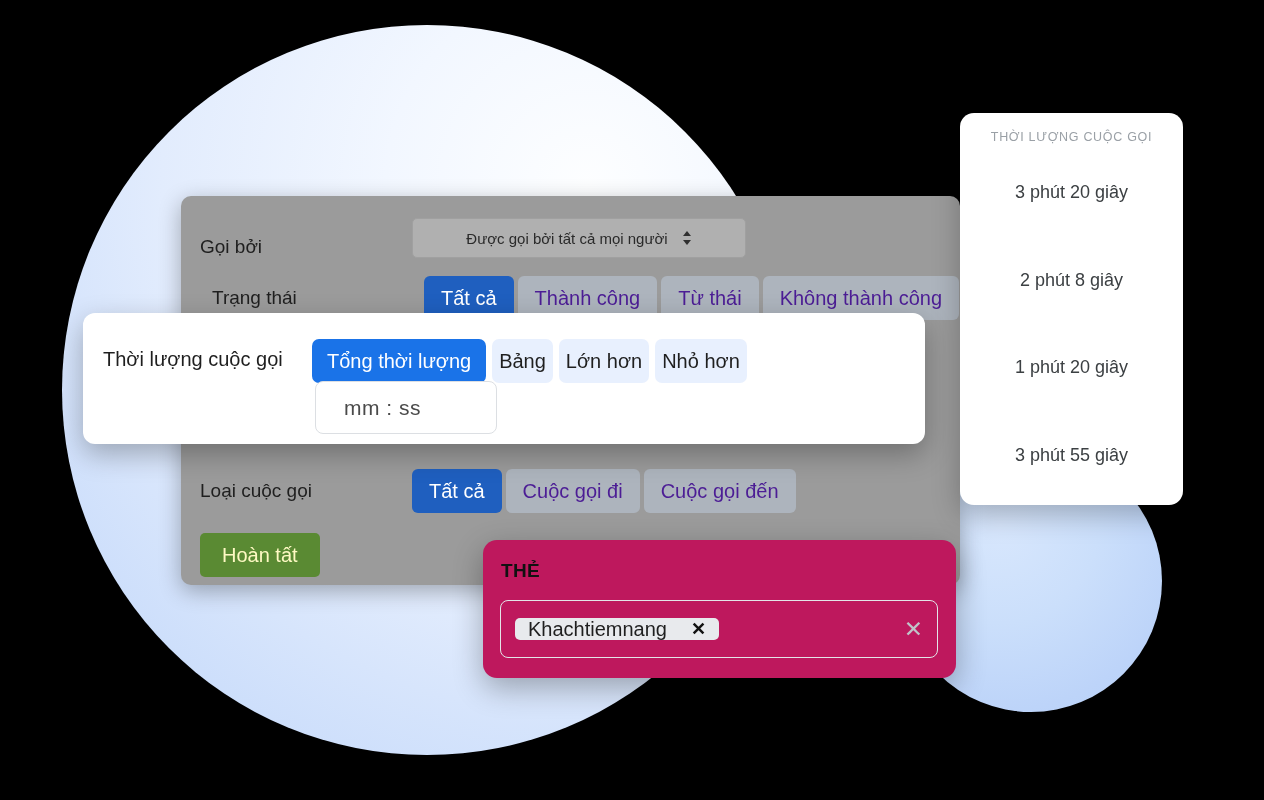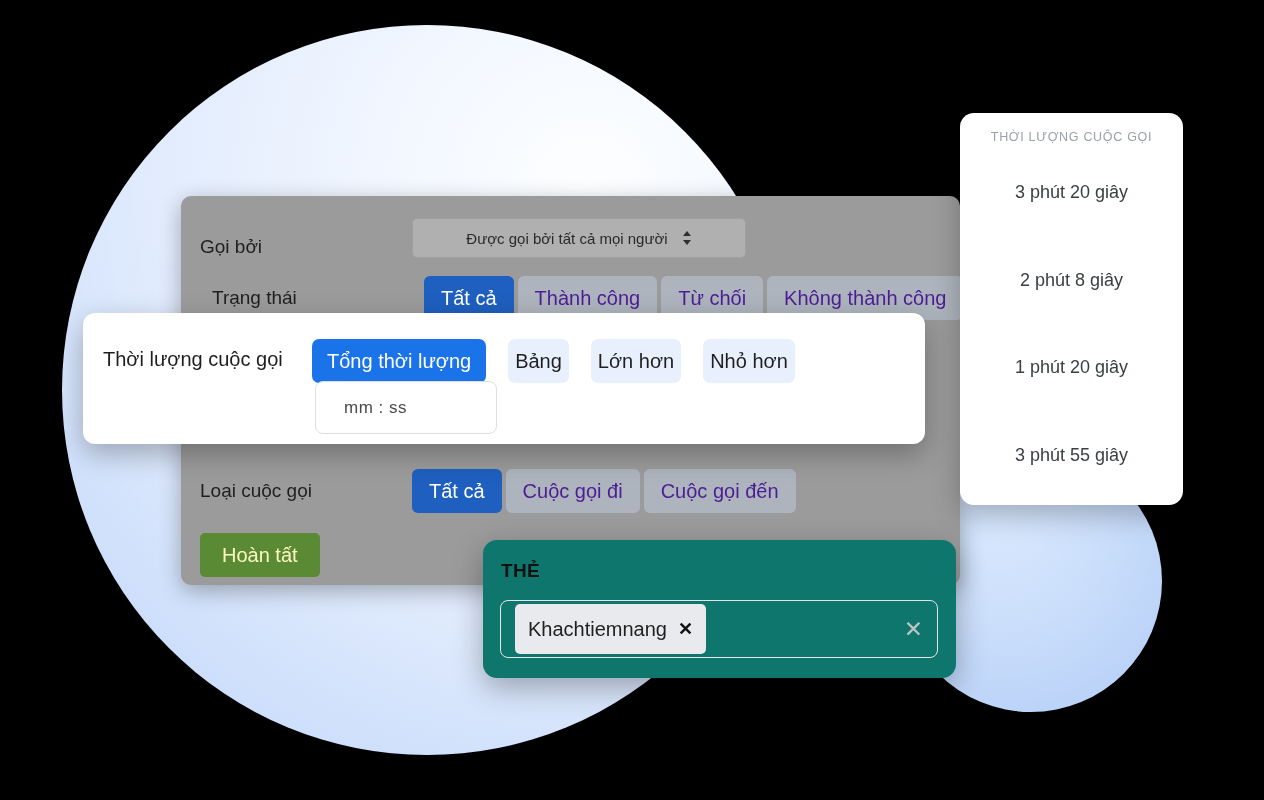--- a/index.html
+++ b/index.html
@@ -137,21 +137,21 @@
     top: 35px;
     font-size: 20px;
     color: #1f1f1f;
     white-space: nowrap;
   }
   .dur-seg {
     position: absolute;
     left: 229px;
     top: 26px;
     display: flex;
-    gap: 22px;
+    gap: 6px;
   }
   .seg-btn-bright-on {
     height: 44px;
     padding: 0 15px;
     background: #1a73e8;
     color: #ffffff;
     border: none;
     border-radius: 7px;
     font-size: 20px;
     font-family: "Liberation Sans", sans-serif;
@@ -179,21 +179,21 @@
     left: 232px;
     top: 68px;
     width: 182px;
     height: 53px;
     background: #ffffff;
     border: 1px solid #dcdfe3;
     border-radius: 8px;
     display: flex;
     align-items: center;
     padding-left: 28px;
-    font-size: 17px;
+    font-size: 21px;
     color: #4a4a4a;
     letter-spacing: 0.5px;
   }
 
   
   .right-card {
     position: absolute;
     left: 960px;
     top: 113px;
     width: 223px;
@@ -229,21 +229,21 @@
     color: #3c4043;
   }
 
   
   .tags-card {
     position: absolute;
     left: 483px;
     top: 540px;
     width: 473px;
     height: 138px;
-    background: #0f766e;
+    background: #be185d;
     border-radius: 14px;
     box-shadow: 0 10px 30px rgba(0,0,0,0.30);
   }
   .tags-title {
     position: absolute;
     left: 18px;
     top: 20px;
     font-size: 19px;
     font-weight: bold;
     color: #111111;
@@ -257,22 +257,22 @@
     height: 58px;
     border: 1px solid #e3e5e8;
     border-radius: 8px;
     display: flex;
     align-items: center;
     padding: 0 14px;
   }
   .tag-chip {
     display: inline-flex;
     align-items: center;
-    gap: 11px;
-    height: 50px;
+    gap: 24px;
+    height: 22px;
     padding: 0 13px;
     background: #e8eaed;
     border-radius: 5px;
     font-size: 20px;
     color: #1f1f1f;
   }
   .tag-chip-x {
     font-size: 18px;
     color: #111;
     cursor: pointer;
@@ -308,21 +308,21 @@
           </svg>
         </span>
       </div>
     </div>
 
     <div class="row row-status">
       <div class="label-col row-label">Trạng thái</div>
       <div class="seg-group">
         <button class="seg-btn seg-muted-on">Tất cả</button>
         <button class="seg-btn seg-muted-off">Thành công</button>
-        <button class="seg-btn seg-muted-off">Từ chối</button>
+        <button class="seg-btn seg-muted-off">Từ thái</button>
         <button class="seg-btn seg-muted-off">Không thành công</button>
       </div>
     </div>
 
     <div class="row row-type">
       <div class="label-col row-label">Loại cuộc gọi</div>
       <div class="seg-group">
         <button class="seg-btn seg-muted-on">Tất cả</button>
         <button class="seg-btn seg-muted-off">Cuộc gọi đi</button>
         <button class="seg-btn seg-muted-off">Cuộc gọi đến</button>

